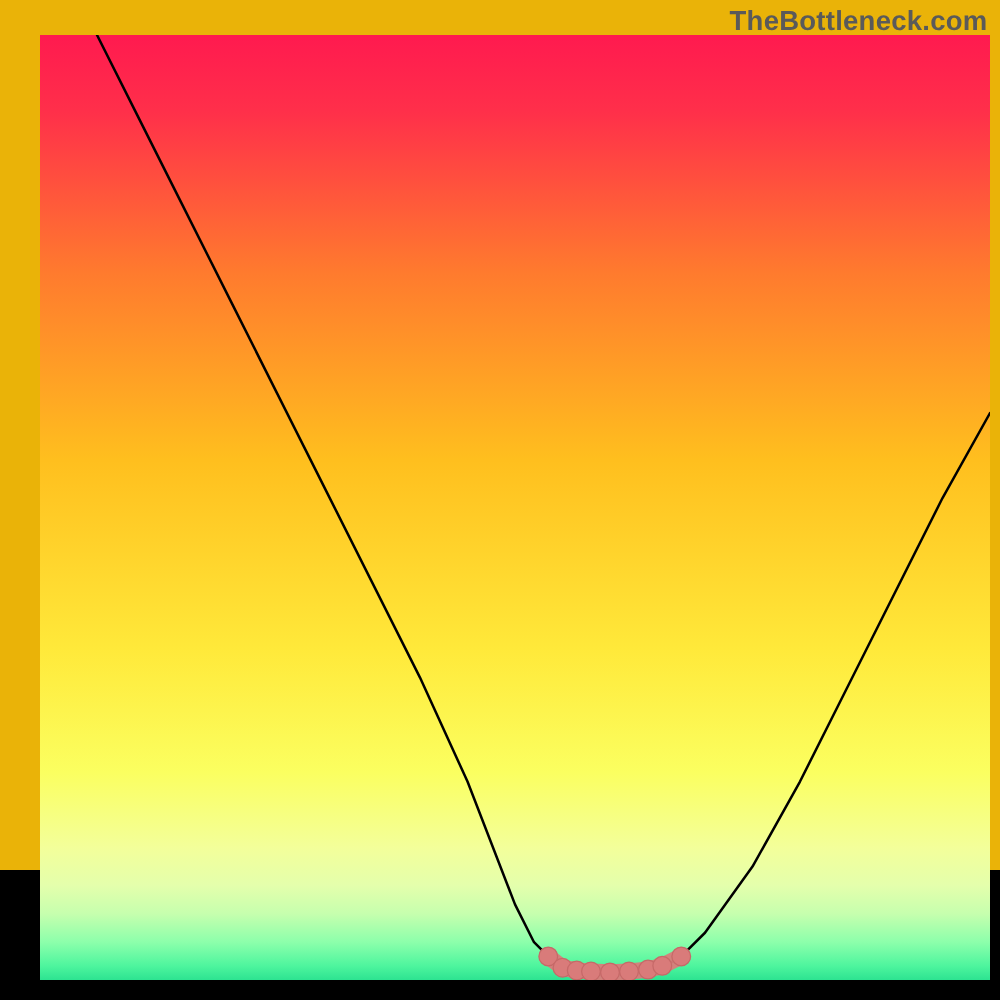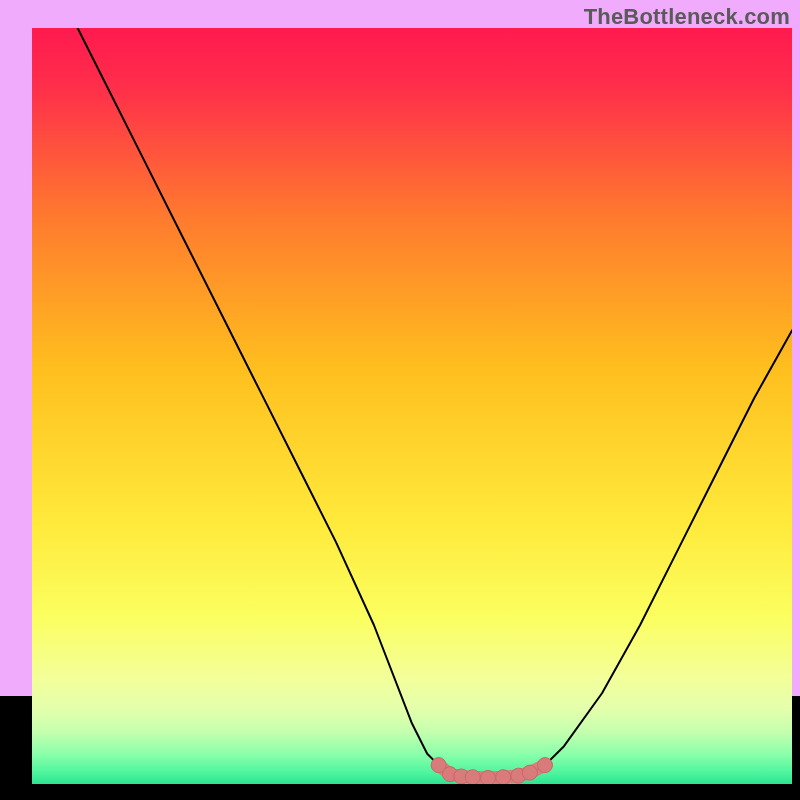--- a/index.html
+++ b/index.html
@@ -8,21 +8,21 @@
     width: 800px;
     height: 800px;
     background: #000;
     overflow: hidden;
     font-family: Arial, Helvetica, sans-serif;
   }
   .frame {
     position: relative;
     width: 800px;
     height: 696px;
-    background: #f0abfc;
+    background: #eab308;
   }
   .watermark {
     position: absolute;
     top: 4px;
     right: 10px;
     color: #5a5a5a;
     font-size: 22px;
     font-weight: 600;
     letter-spacing: 0.2px;
     z-index: 10;

